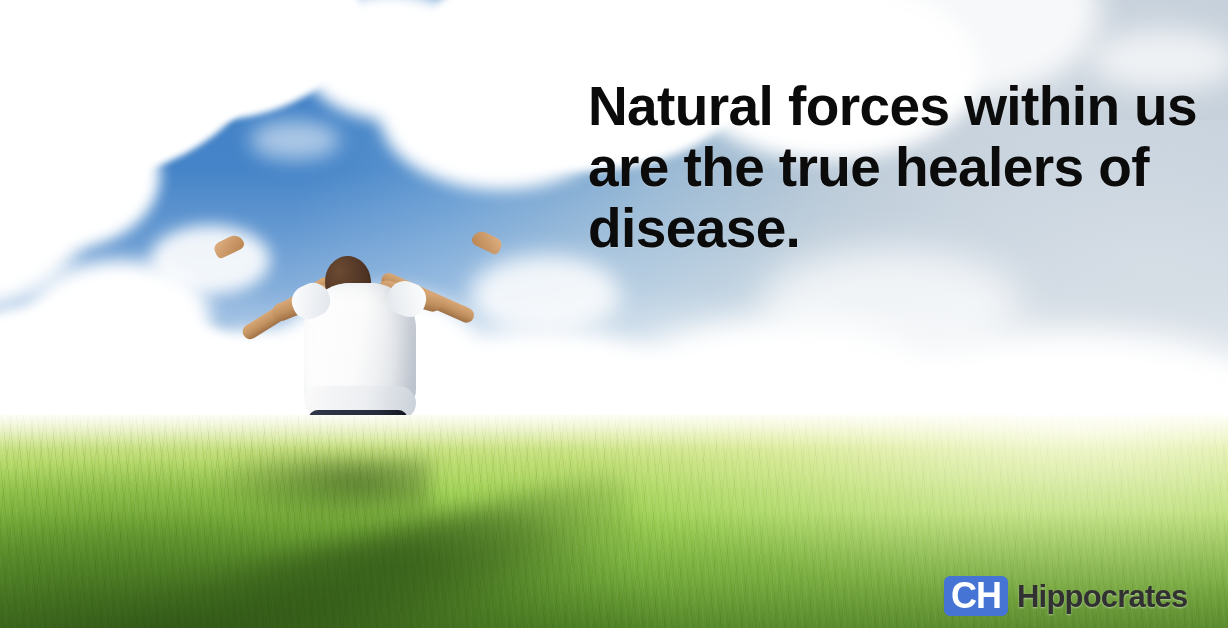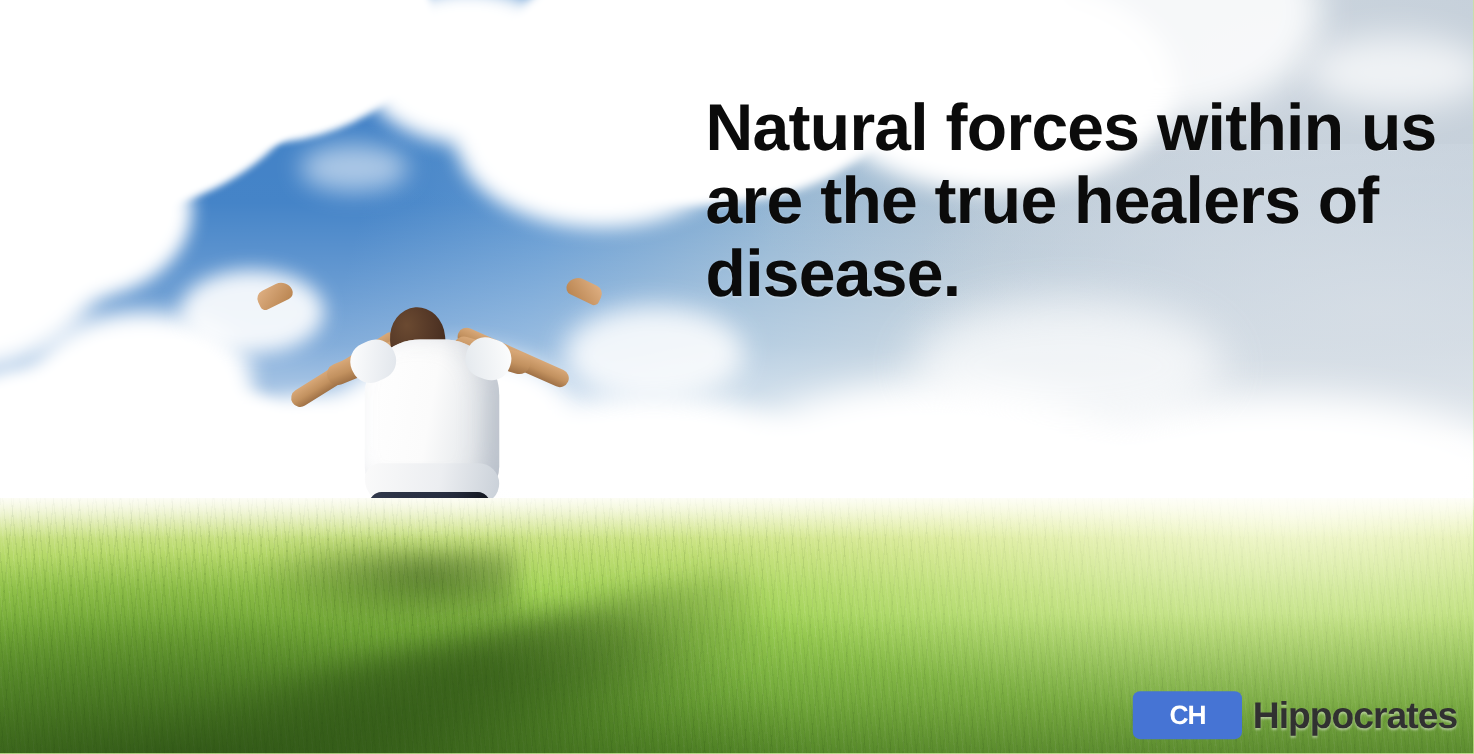--- a/index.html
+++ b/index.html
@@ -277,24 +277,24 @@
     padding-right:30px;
     box-sizing:border-box;
   }
 
   
   .logo{
     position:absolute;left:944px;top:576px;
     display:flex;align-items:center;gap:9px;
   }
   .logo-badge{
-    width:91px;height:40px;border-radius:6px;
+    width:64px;height:40px;border-radius:6px;
     background:#4674d4;
     display:flex;align-items:center;justify-content:center;
-    color:#ffffff;font-weight:bold;font-size:22px;letter-spacing:-1px;
+    color:#ffffff;font-weight:bold;font-size:36px;letter-spacing:-1px;
     line-height:1;
   }
   .logo-word{
     color:#313131;font-weight:bold;font-size:31px;letter-spacing:-0.8px;
     line-height:1;
     text-shadow:0 1px 2px rgba(255,255,255,.45);
   }
 </style>
 </head>
 <body>

